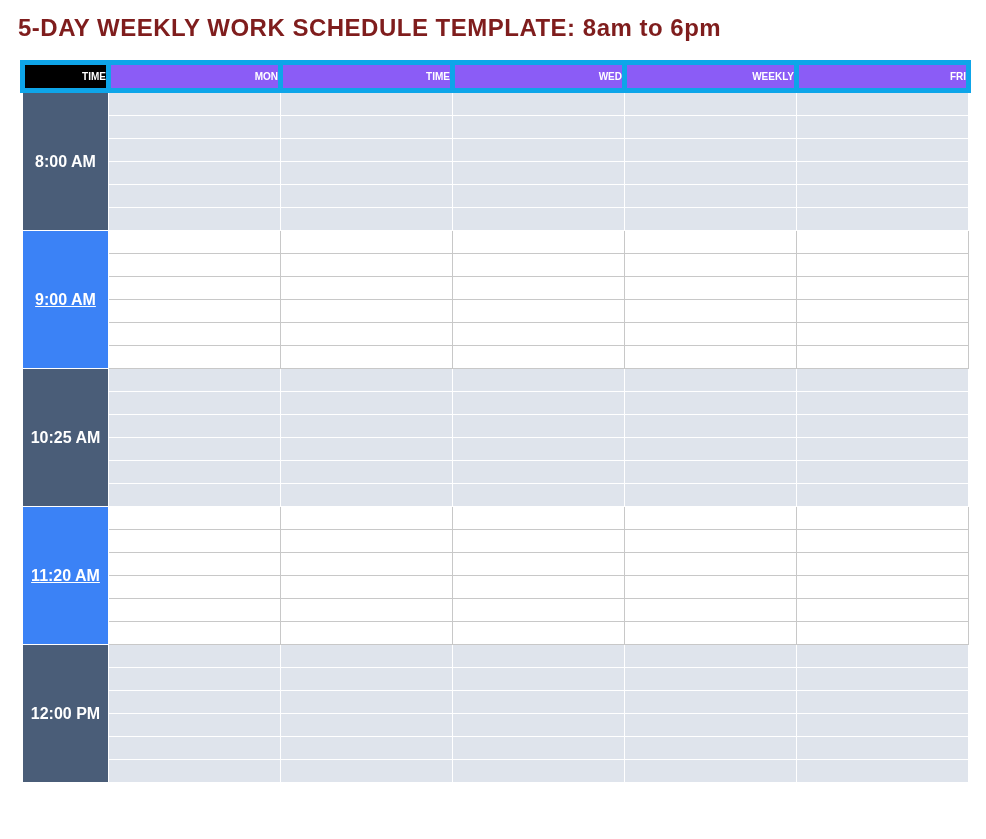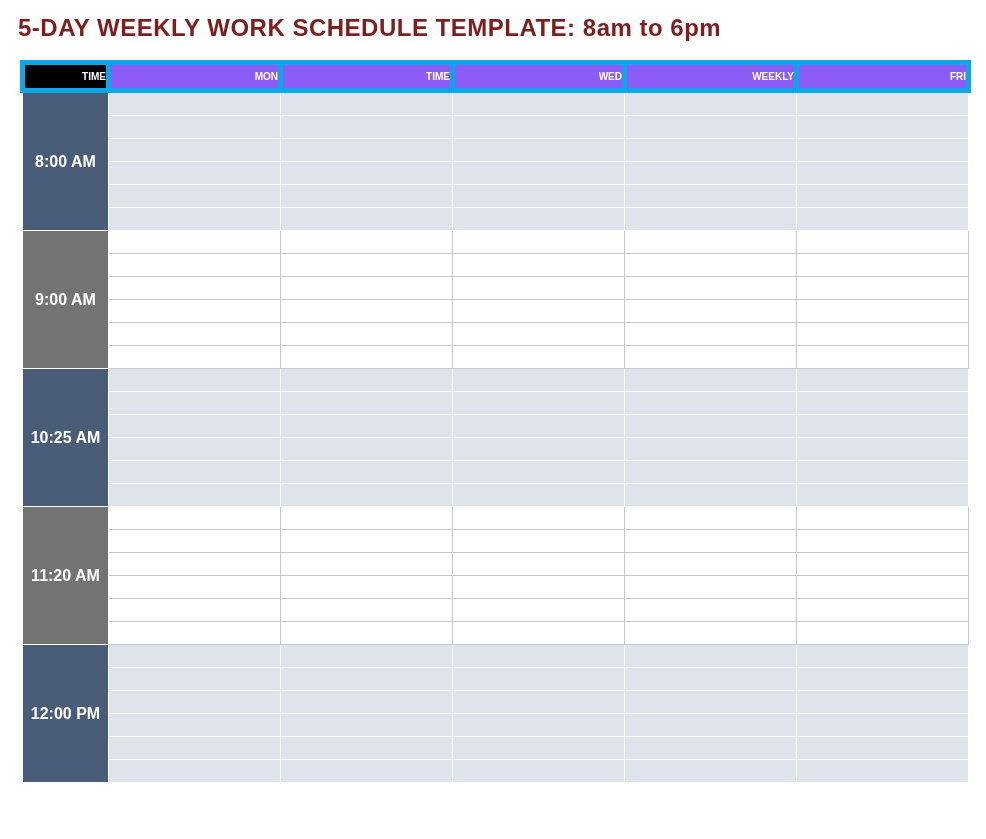--- a/index.html
+++ b/index.html
@@ -68,21 +68,21 @@
   
   .sched td.time-label {
     text-align: center;
     vertical-align: middle;
     font-size: 16px;
     font-weight: 700;
     color: #ffffff;
     border: 1px solid #ffffff;
   }
   .sched td.tl-blue  { background: #4a5d78; }
-  .sched td.tl-grey  { background: #737373; }
+  .sched td.tl-grey  { background: #3b82f6; text-decoration: underline; }
 
   
   .sched tr.stripe-blue td.daycell {
     background: #dfe4ec;
     border-color: #ffffff;
   }
   .sched tr.stripe-white td.daycell {
     background: #ffffff;
   }
 </style>

